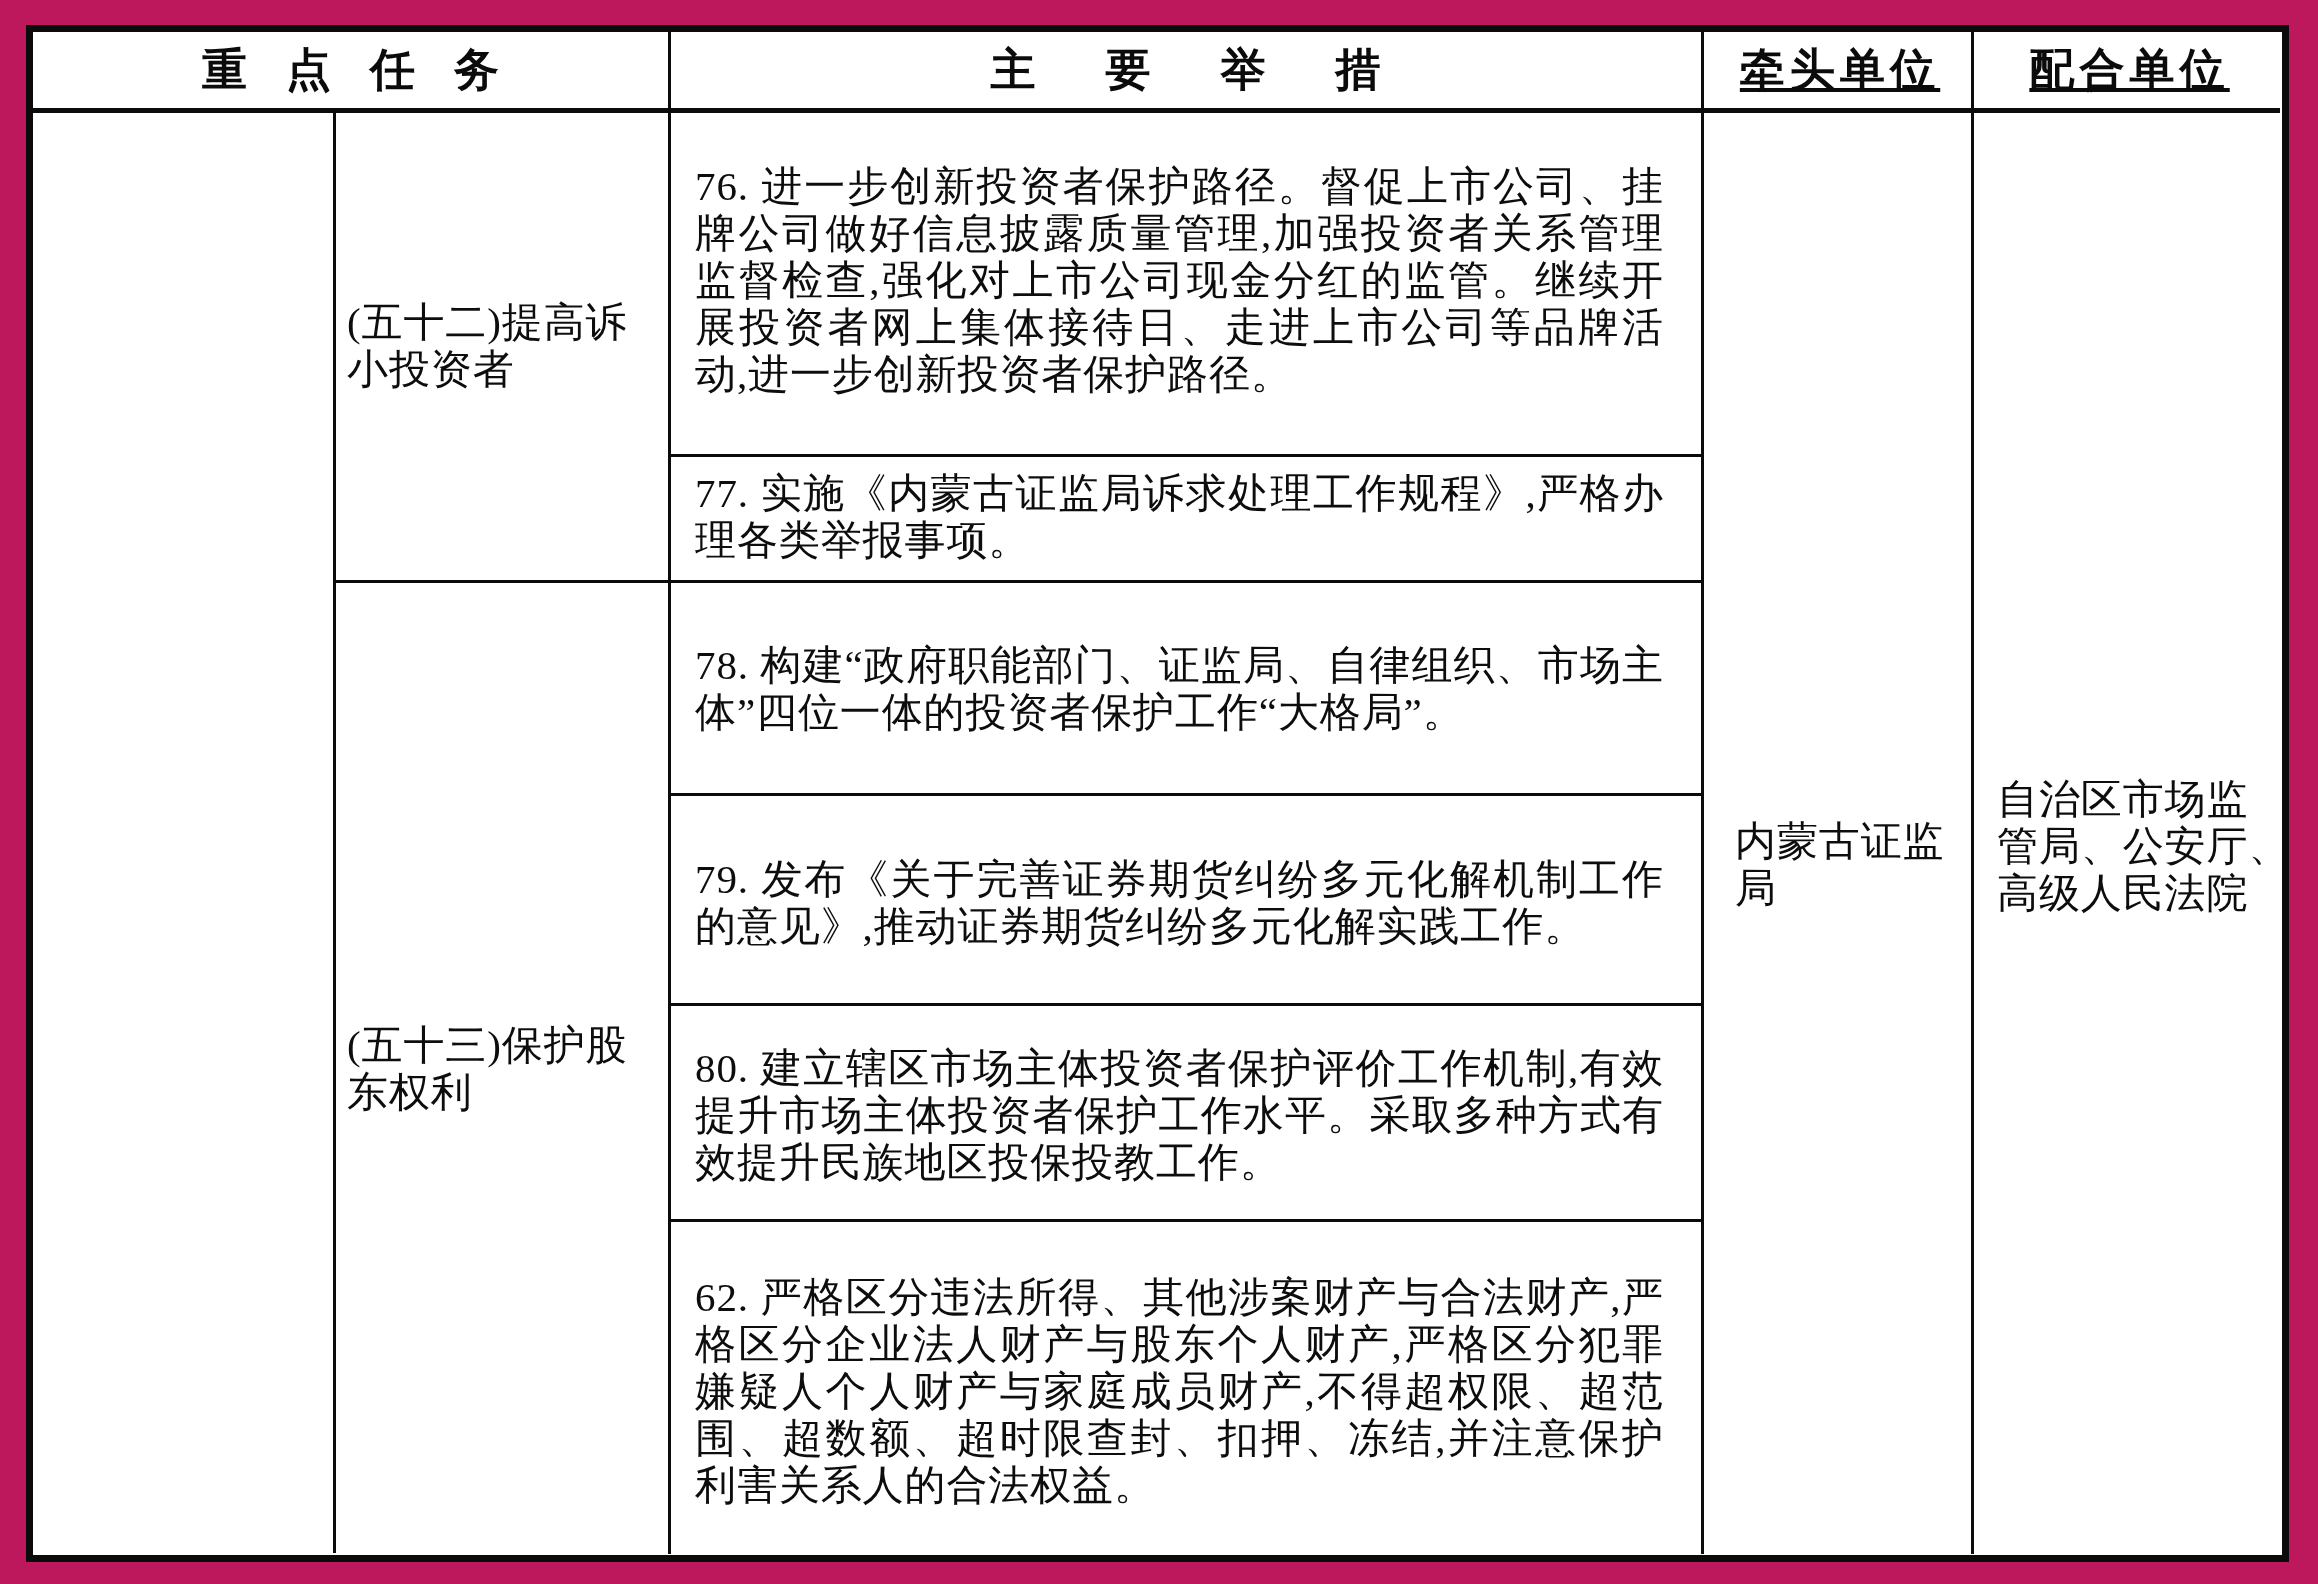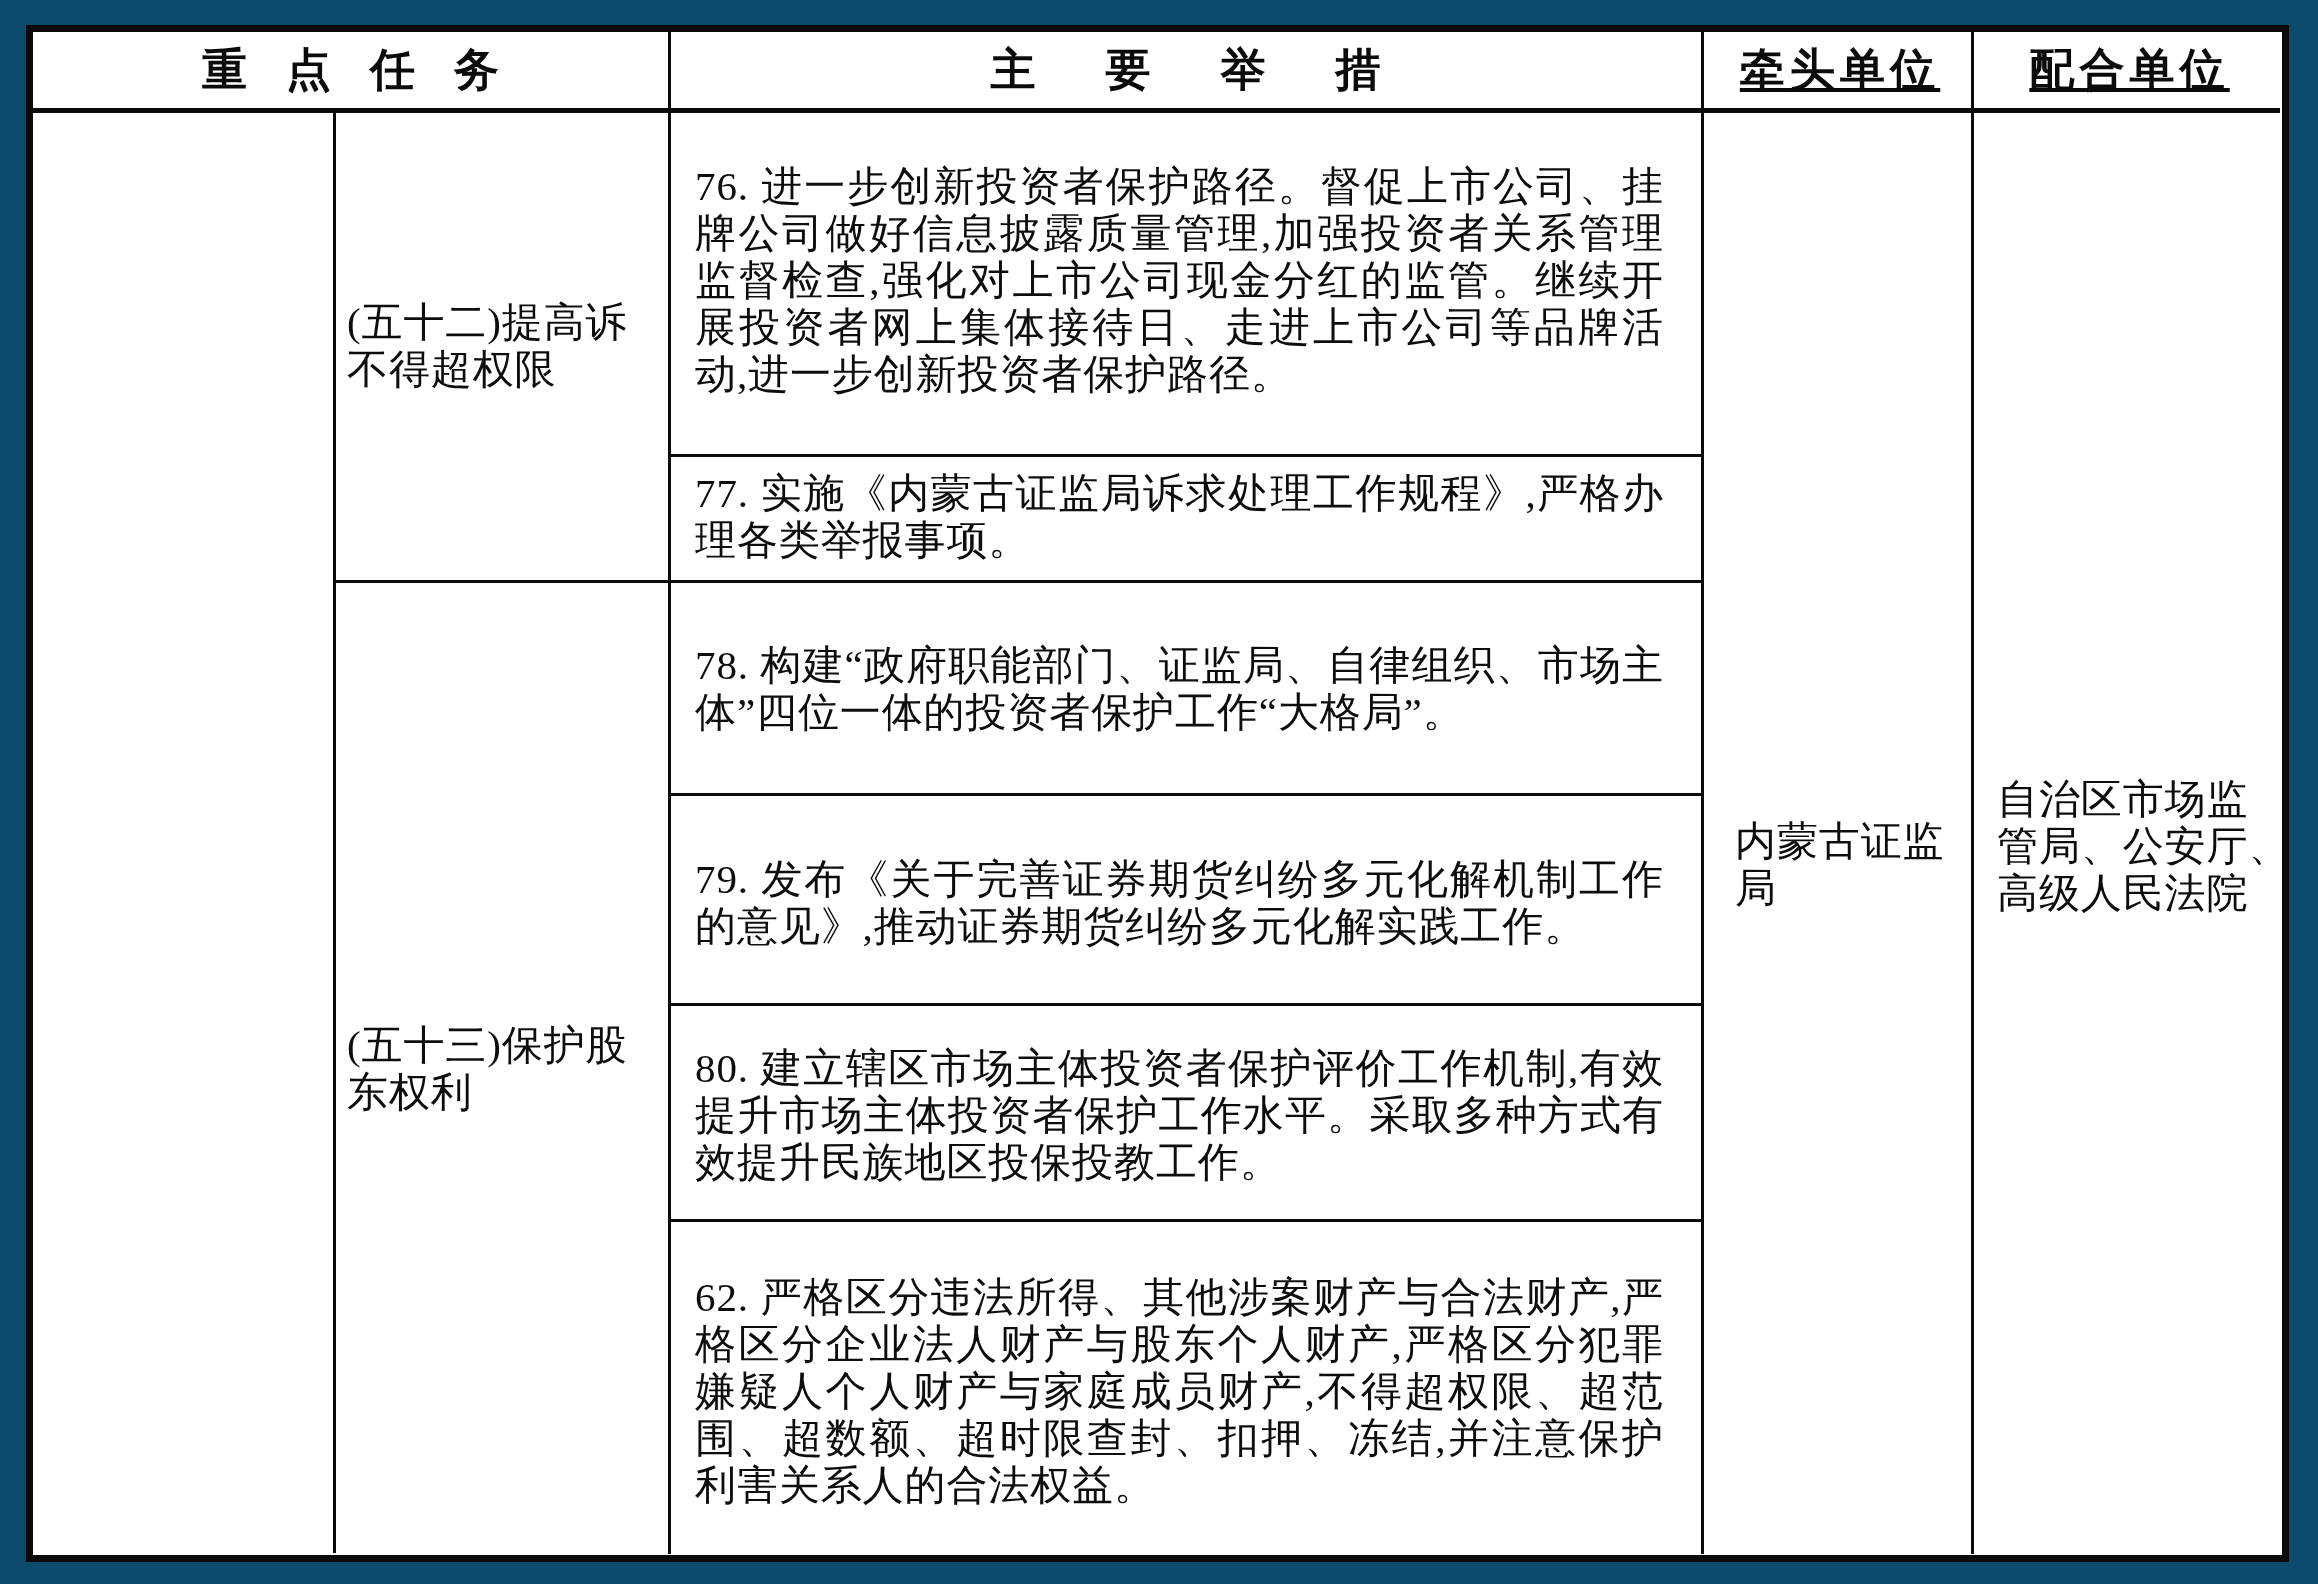--- a/index.html
+++ b/index.html
@@ -6,21 +6,21 @@
   body {
     width:2319px; height:1584px;
     background:#ffffff;
     font-family:"Liberation Serif", serif;
     color:#0d0d0d;
     position:relative;
     overflow:hidden;
   }
   .page {
     position:absolute; left:0; top:0; width:2319px; height:1584px;
-    background:#0c4a6e;
+    background:#be185d;
   }
   .doc-table {
     position:absolute; left:26px; top:25px;
     width:2263px; height:1537px;
     border:7.7px solid #0b0b0b;
     box-sizing:border-box;
     background:#ffffff;
   }
   
   .line { position:absolute; background:#0b0b0b; }
@@ -95,21 +95,21 @@
     <div class="line vline v3"></div>
     <div class="line vline v4"></div>
     <div class="line hline hr-meas" style="top:422px"></div>
     <div class="line hline hr-sub" style="top:548px"></div>
     <div class="line hline hr-meas" style="top:761px"></div>
     <div class="line hline hr-meas" style="top:971px"></div>
     <div class="line hline hr-meas" style="top:1187px"></div>
 
 
     <div class="btext prewrap subtask-52">(五十二)提高诉
-不得超权限</div>
+小投资者</div>
     <div class="btext prewrap subtask-53">(五十三)保护股
 东权利</div>
 
     <div class="btext measure m76">76. 进一步创新投资者保护路径。督促上市公司、挂牌公司做好信息披露质量管理,加强投资者关系管理监督检查,强化对上市公司现金分红的监管。继续开展投资者网上集体接待日、走进上市公司等品牌活动,进一步创新投资者保护路径。</div>
     <div class="btext measure m77">77. 实施《内蒙古证监局诉求处理工作规程》,严格办理各类举报事项。</div>
     <div class="btext measure m78">78. 构建“政府职能部门、证监局、自律组织、市场主体”四位一体的投资者保护工作“大格局”。</div>
     <div class="btext measure m79">79. 发布《关于完善证券期货纠纷多元化解机制工作的意见》,推动证券期货纠纷多元化解实践工作。</div>
     <div class="btext measure m80">80. 建立辖区市场主体投资者保护评价工作机制,有效提升市场主体投资者保护工作水平。采取多种方式有效提升民族地区投保投教工作。</div>
     <div class="btext measure m81">62. 严格区分违法所得、其他涉案财产与合法财产,严格区分企业法人财产与股东个人财产,严格区分犯罪嫌疑人个人财产与家庭成员财产,不得超权限、超范围、超数额、超时限查封、扣押、冻结,并注意保护利害关系人的合法权益。</div>
 

